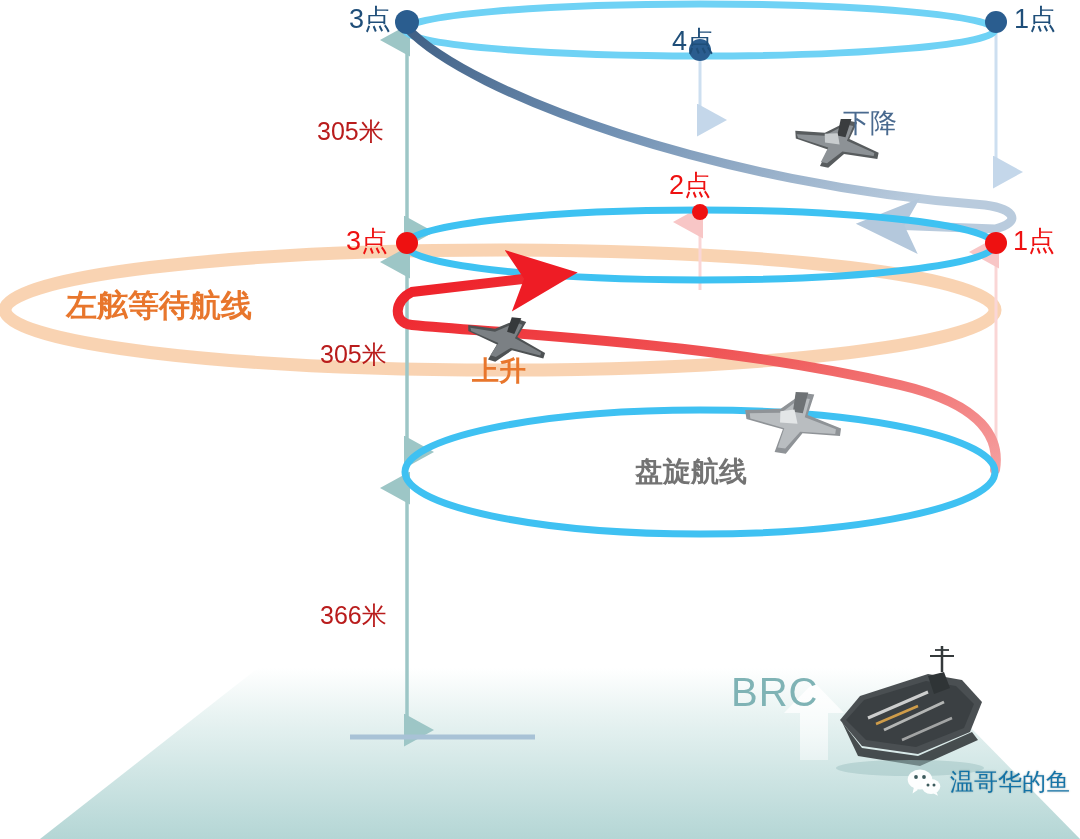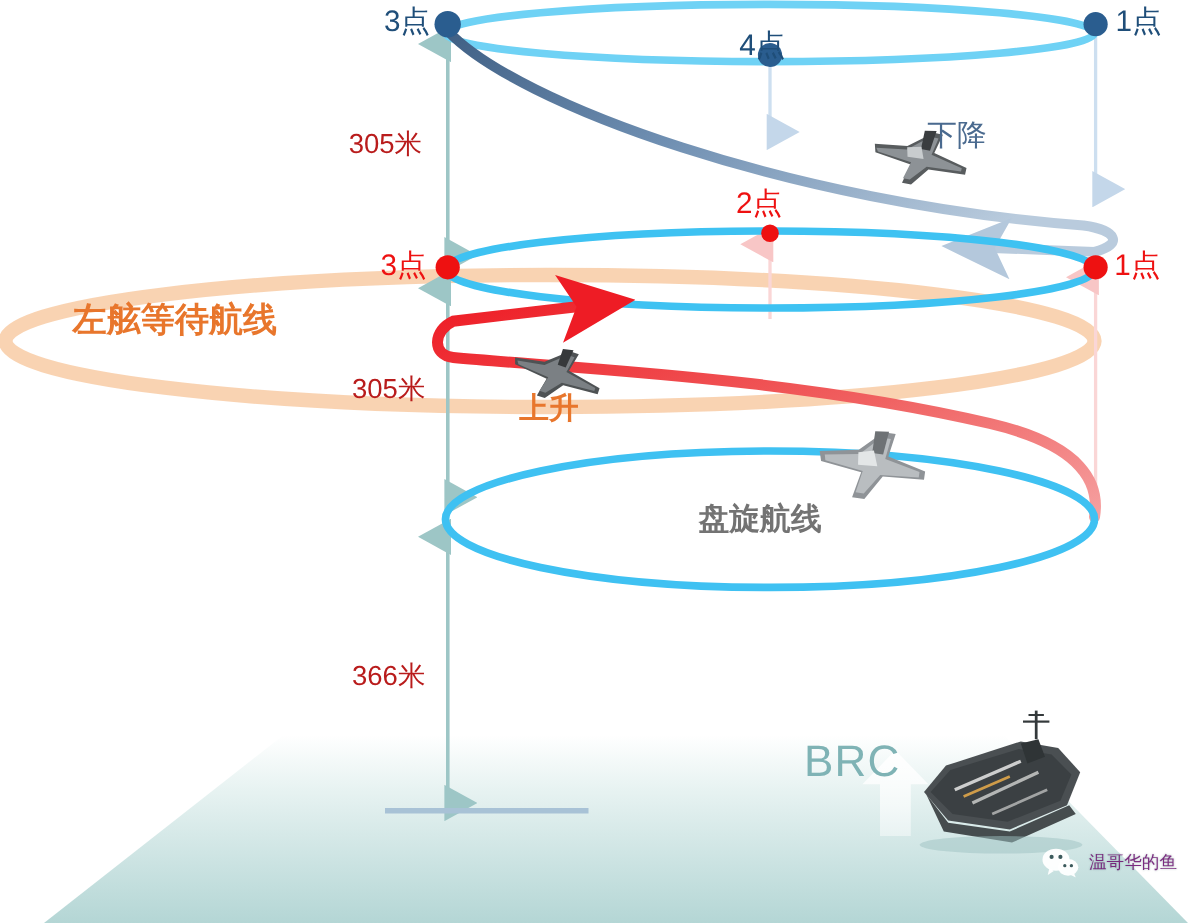--- a/index.html
+++ b/index.html
@@ -14,21 +14,21 @@
   svg.layer{position:absolute;left:0;top:0;width:1080px;height:839px;}
 
   .lbl{position:absolute;white-space:nowrap;line-height:1;}
   .lbl-blue{color:#1f4e79;font-size:27px;}
   .lbl-red{color:#ee1111;font-size:27px;}
   .lbl-alt{color:#b91c1c;font-size:25px;font-weight:400;}
   .lbl-orange{color:#e8762c;font-weight:700;}
   .lbl-cyan{color:#737373;font-weight:700;font-size:28px;}
   .lbl-desc{color:#4a6a8f;font-size:27px;}
   .lbl-brc{color:#7fb3b5;font-size:40px;letter-spacing:1px;}
-  .lbl-wm{color:#701a75;font-size:16px;opacity:.92;text-shadow:0 0 2px rgba(80,110,115,.55);}
+  .lbl-wm{color:#0369a1;font-size:24px;opacity:.92;text-shadow:0 0 2px rgba(80,110,115,.55);}
 
   #wm{position:absolute;right:10px;bottom:12px;display:flex;align-items:center;gap:9px;}
   #wm .wx{position:relative;width:34px;height:28px;}
 </style>
 </head>
 <body>
 
 <div id="stage">
 
   <svg class="layer" viewBox="0 0 1080 839">
@@ -187,21 +187,21 @@
   <div class="lbl lbl-blue" style="left:1014px;top:6px;">1点</div>
 
   <div class="lbl lbl-red" style="left:346px;top:228px;">3点</div>
   <div class="lbl lbl-red" style="left:650px;top:172px;margin-left:19px;">2点</div>
   <div class="lbl lbl-red" style="left:1013px;top:228px;">1点</div>
 
   <div class="lbl lbl-alt" style="left:317px;top:119px;">305米</div>
   <div class="lbl lbl-alt" style="left:320px;top:342px;">305米</div>
   <div class="lbl lbl-alt" style="left:320px;top:603px;">366米</div>
 
-  <div class="lbl lbl-orange" style="left:66px;top:275px;font-size:31px;">左舷等待航线</div>
+  <div class="lbl lbl-orange" style="left:66px;top:290px;font-size:31px;">左舷等待航线</div>
   <div class="lbl lbl-cyan" style="left:635px;top:458px;">盘旋航线</div>
 
   <div class="lbl lbl-desc" style="left:843px;top:110px;">下降</div>
   <div class="lbl lbl-orange" style="left:472px;top:358px;font-size:27px;">上升</div>
 
   <div class="lbl lbl-brc" style="left:731px;top:672px;">BRC</div>
 
   <div id="wm">
     <div class="wx">
       <svg viewBox="0 0 34 28" width="34" height="28">

